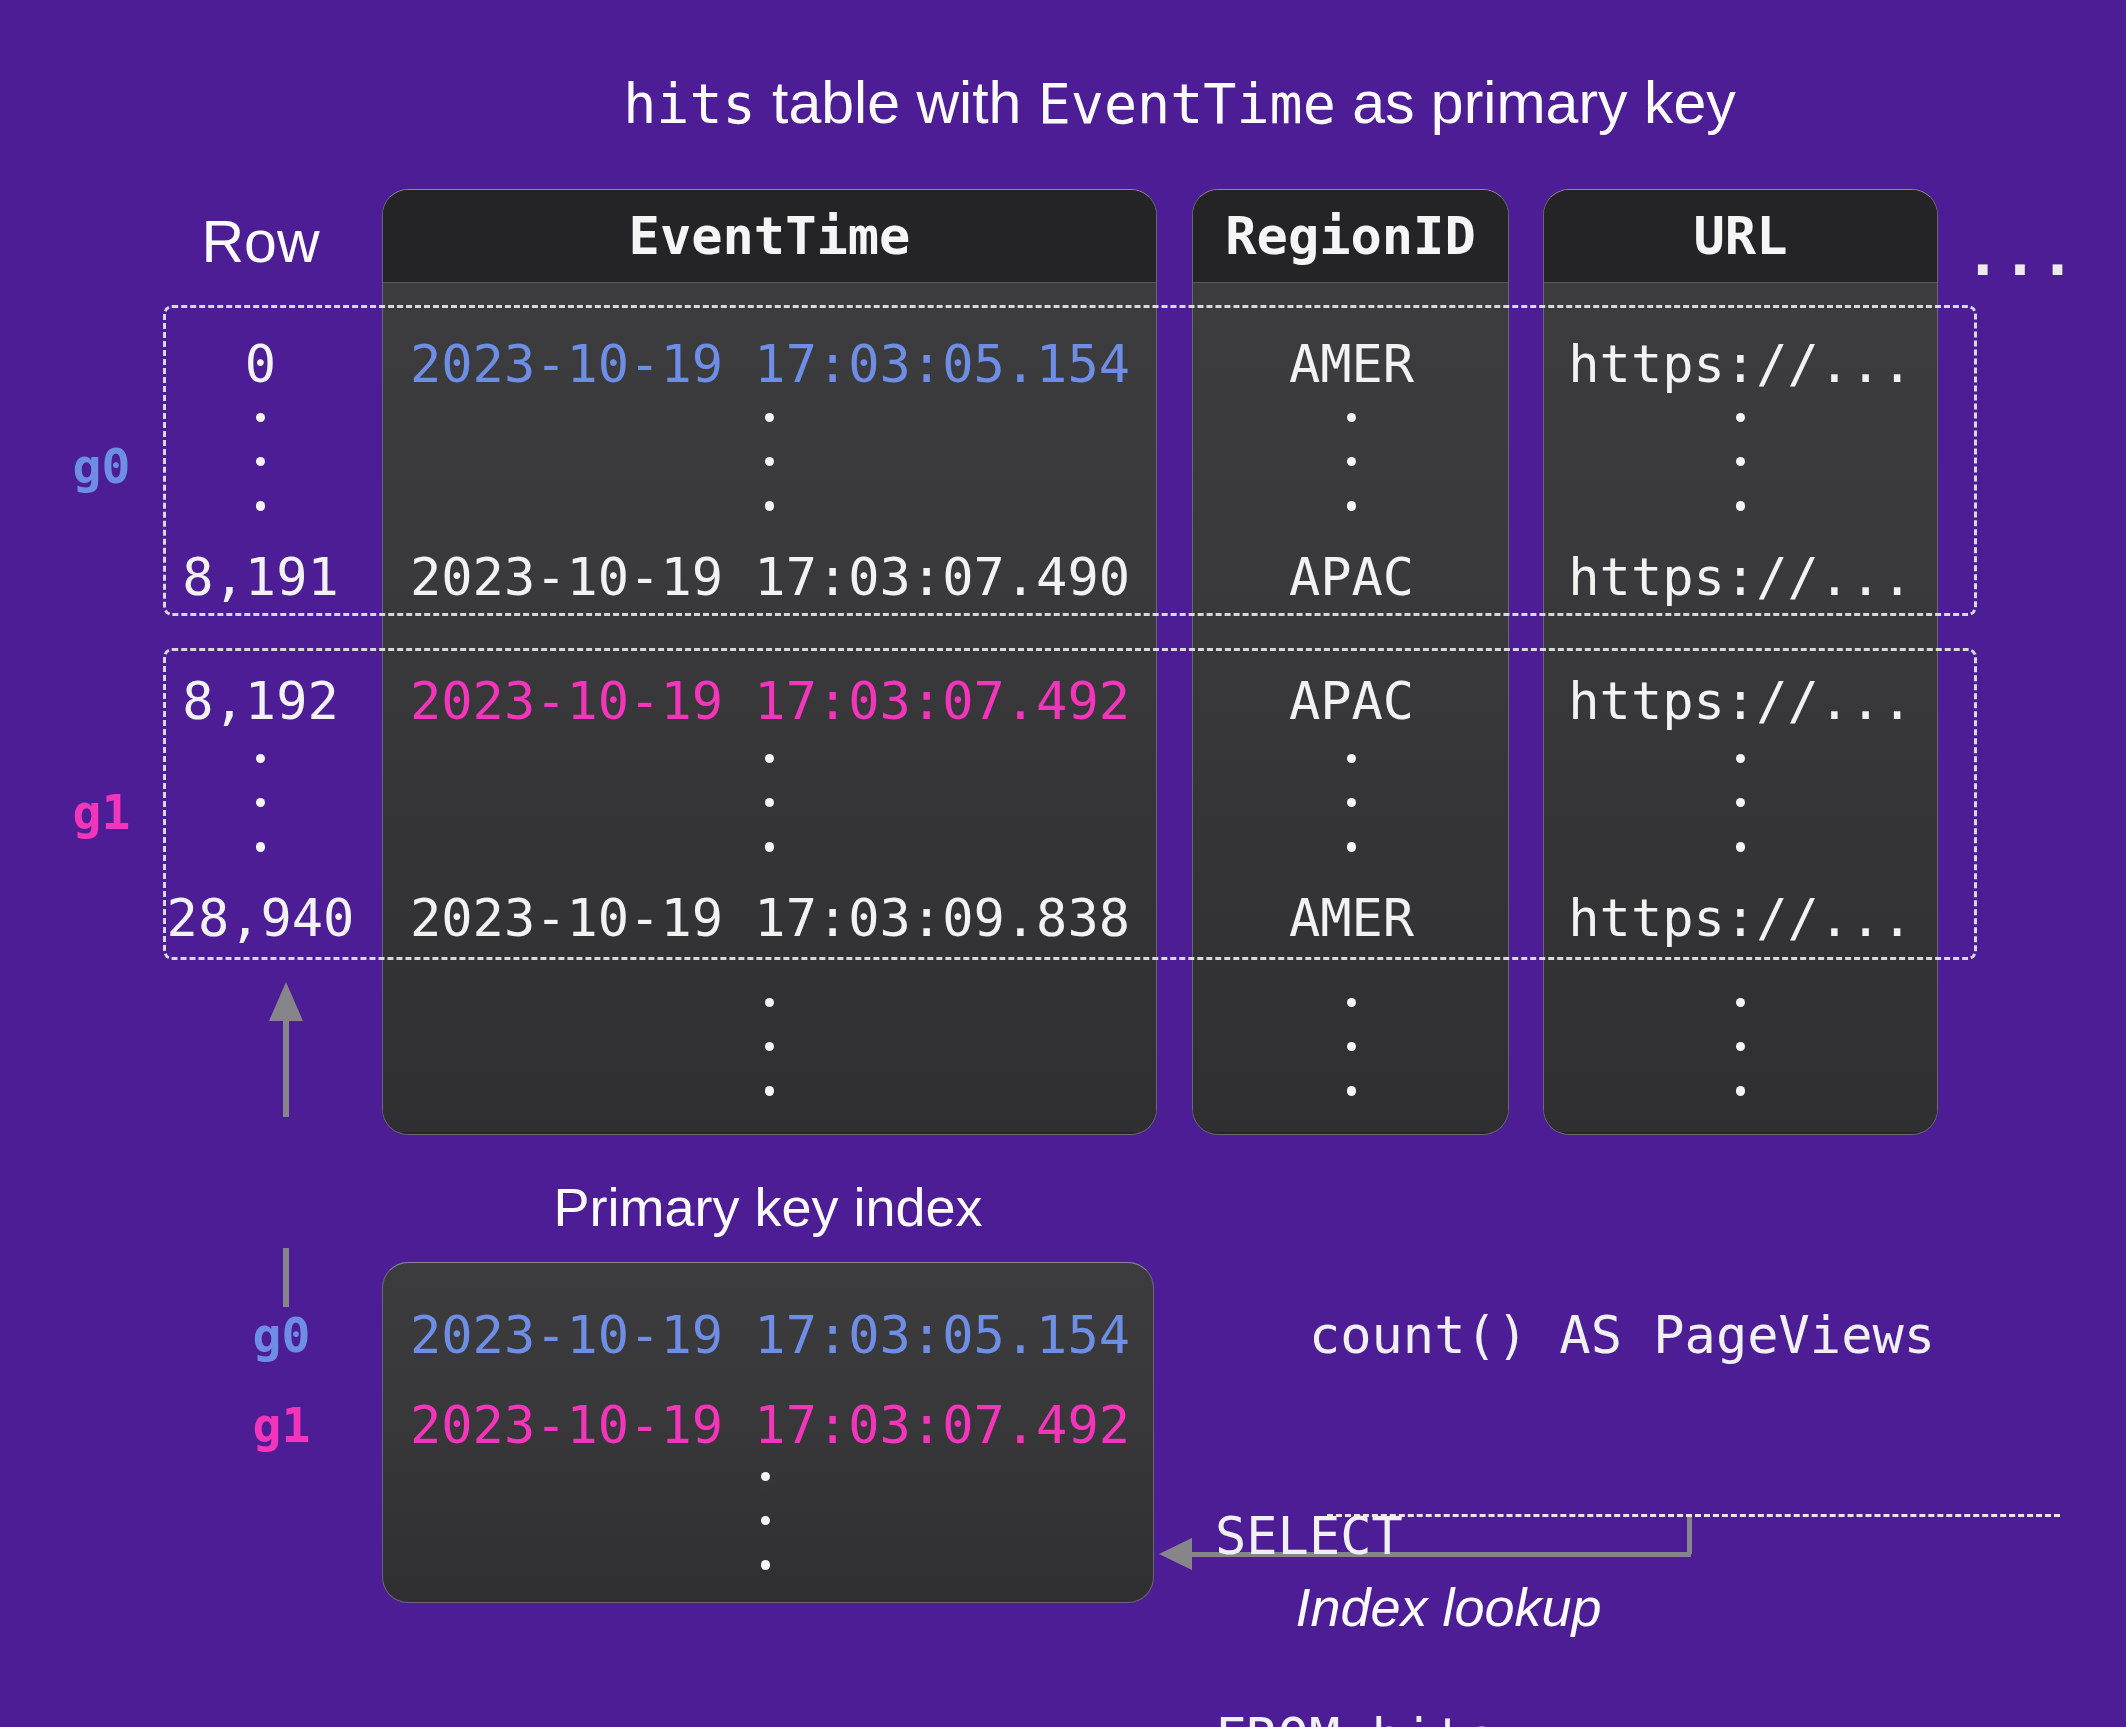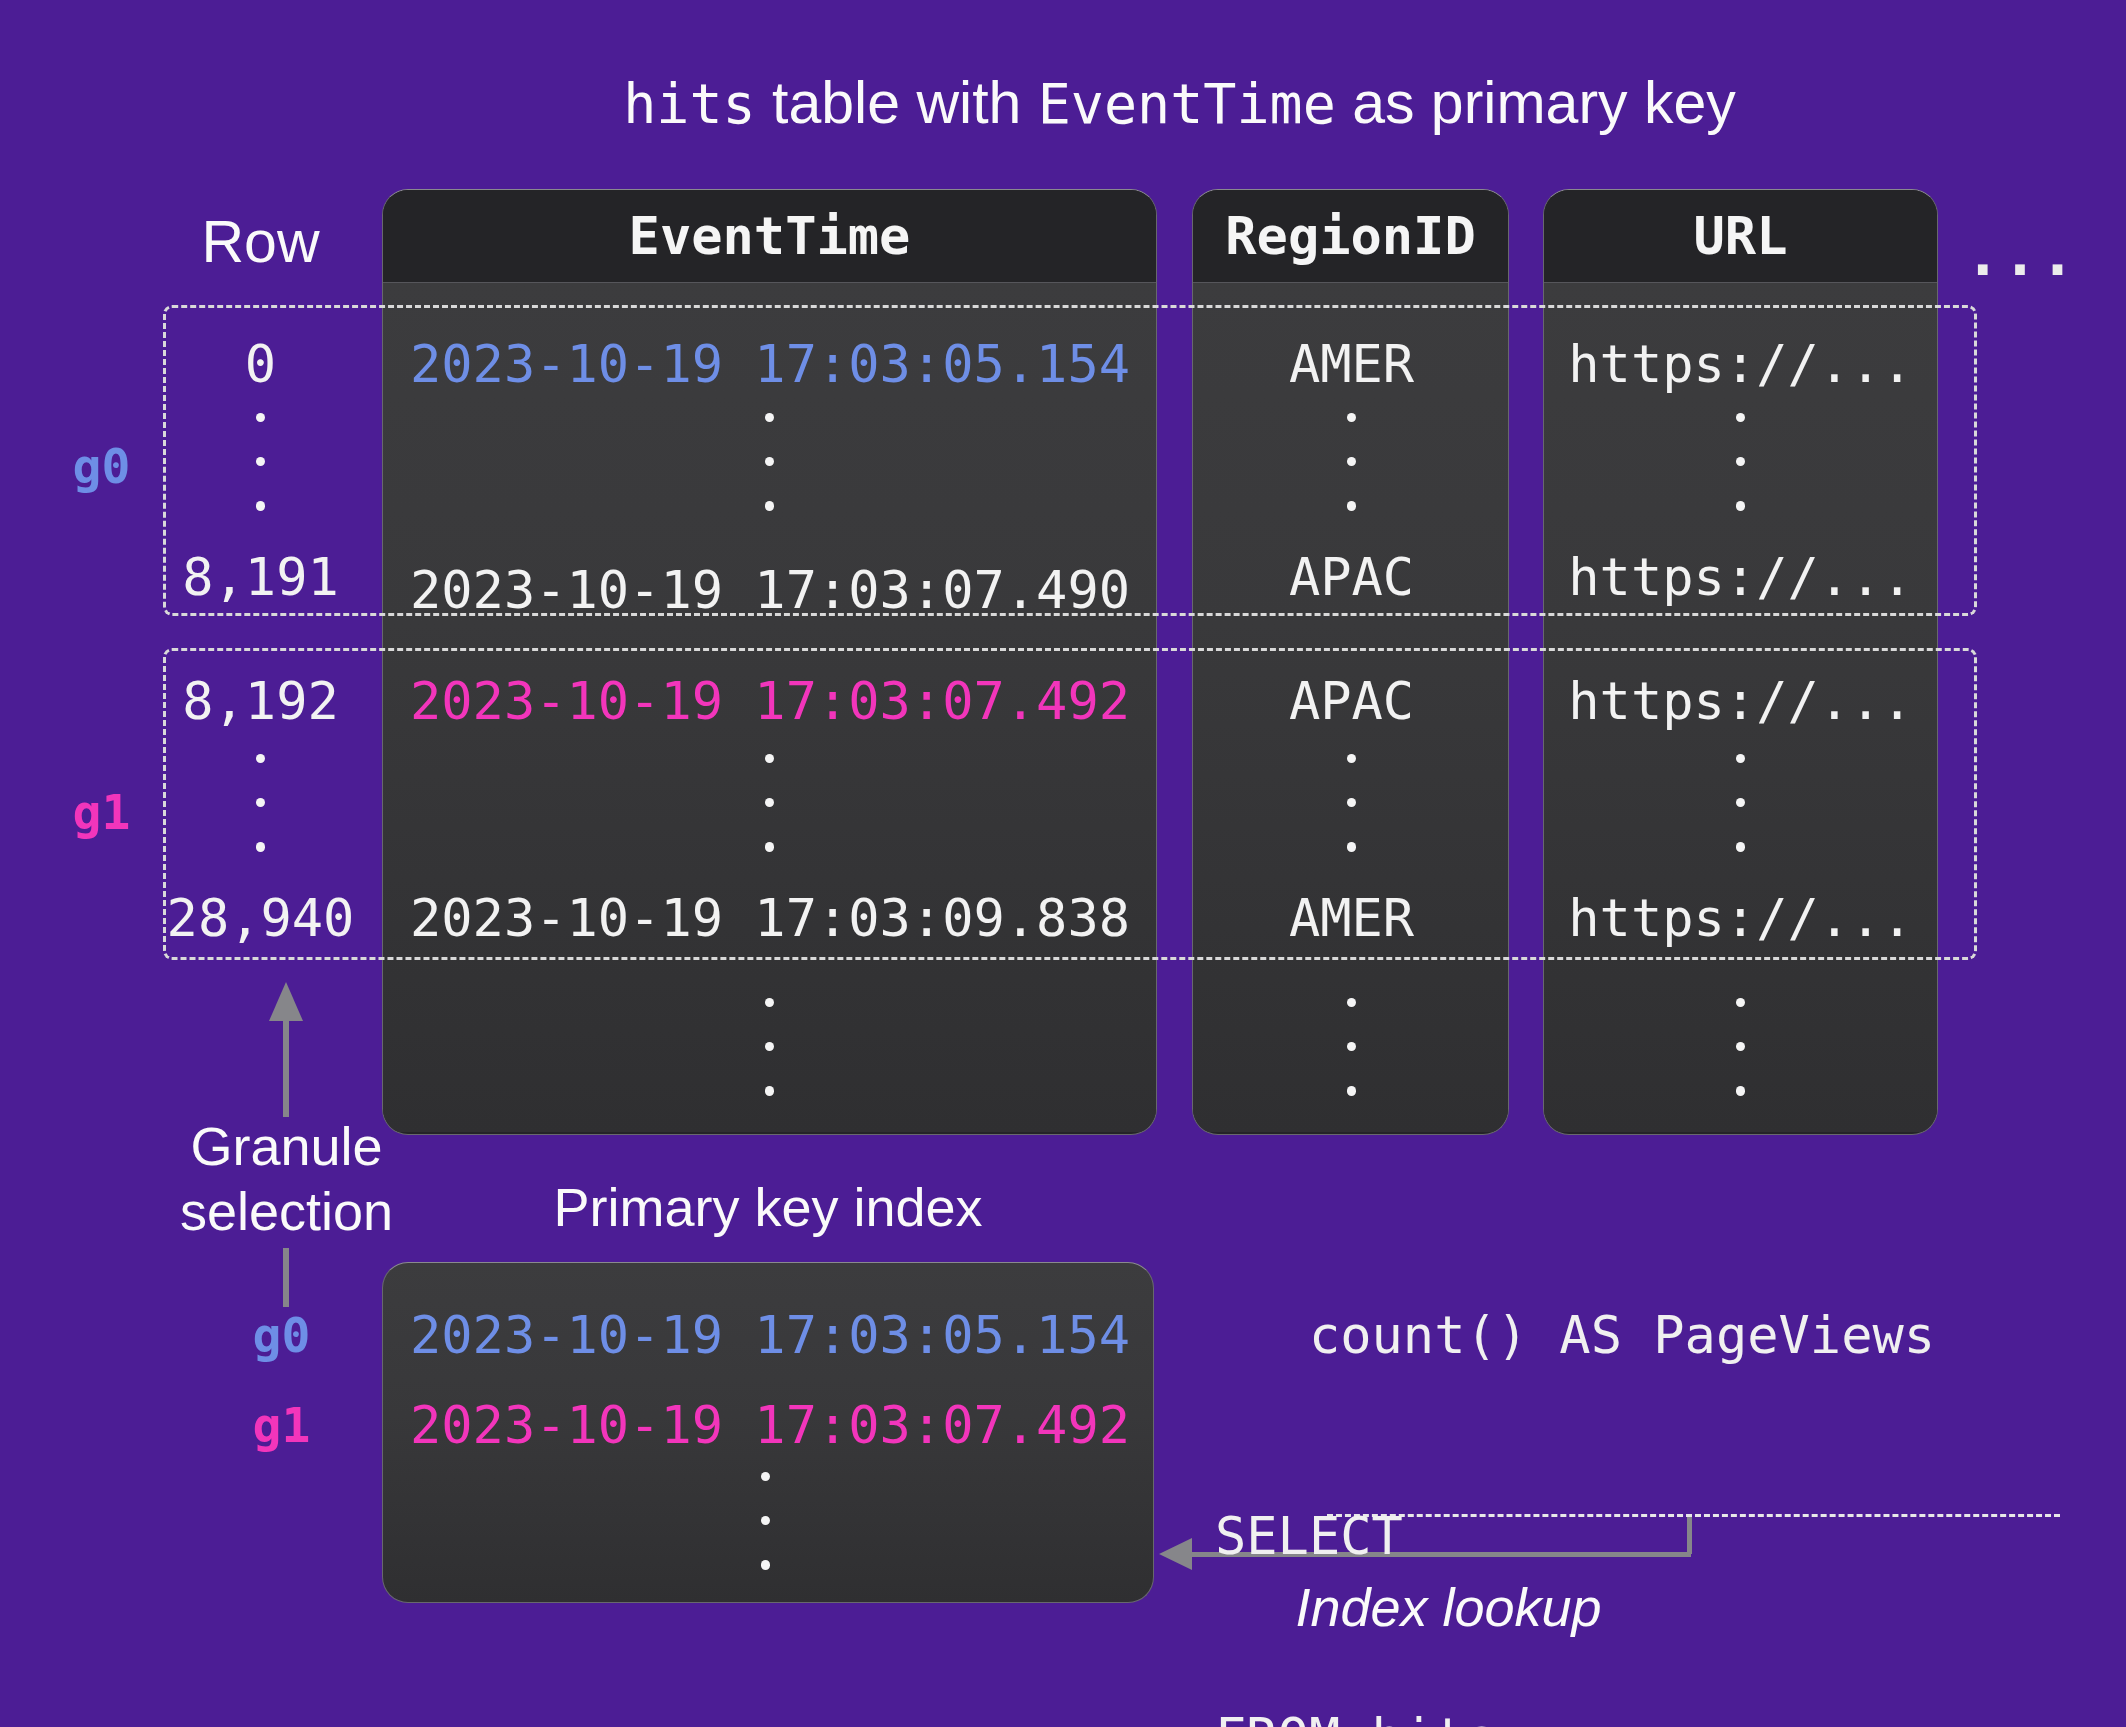--- a/index.html
+++ b/index.html
@@ -157,21 +157,21 @@
 
   <div class="glabel c-blue" style="left:37px; top:434px;">g0</div>
   <div class="glabel c-pink" style="left:37px; top:780px;">g1</div>
 
   <div class="cell x-row" style="top:332px;">0</div>
   <div class="cell x-row" style="top:545px;">8,191</div>
   <div class="cell x-row" style="top:669px;">8,192</div>
   <div class="cell x-row" style="top:886px;">28,940</div>
 
   <div class="cell x-et c-blue" style="top:332px;">2023-10-19 17:03:05.154</div>
-  <div class="cell x-et" style="top:558px;">2023-10-19 17:03:07.490</div>
+  <div class="cell x-et" style="top:545px;">2023-10-19 17:03:07.490</div>
   <div class="cell x-et c-pink" style="top:669px;">2023-10-19 17:03:07.492</div>
   <div class="cell x-et" style="top:886px;">2023-10-19 17:03:09.838</div>
 
   <div class="cell x-rg" style="top:332px;">AMER</div>
   <div class="cell x-rg" style="top:545px;">APAC</div>
   <div class="cell x-rg" style="top:669px;">APAC</div>
   <div class="cell x-rg" style="top:886px;">AMER</div>
 
   <div class="cell x-url" style="top:332px;">https://...</div>
   <div class="cell x-url" style="top:545px;">https://...</div>
@@ -231,24 +231,20 @@
       <span></span>
     </div>
   <div class="vdots" style="left:1736px; top:998px;">
       <span></span>
       <span></span>
       <span></span>
     </div>
 
   <div class="arrow-up" style="left:269px; top:982px;"></div>
   <div class="vline" style="left:283px; top:1019px; height:98px;"></div>
-  <div class="granule-selection">
-    <div>Granule</div>
-    <div>selection</div>
-  </div>
   <div class="vline" style="left:283px; top:1248px; height:59px;"></div>
 
   <div class="pki-title">Primary key index</div>
   <div class="pki-box"></div>
   <div class="pki-label c-blue" style="top:1303px;">g0</div>
   <div class="pki-label c-pink" style="top:1393px;">g1</div>
   <div class="pki-entry c-blue" style="top:1303px;">2023-10-19 17:03:05.154</div>
   <div class="pki-entry c-pink" style="top:1393px;">2023-10-19 17:03:07.492</div>
   <div class="vdots" style="left:761px; top:1472px;">
       <span></span>

